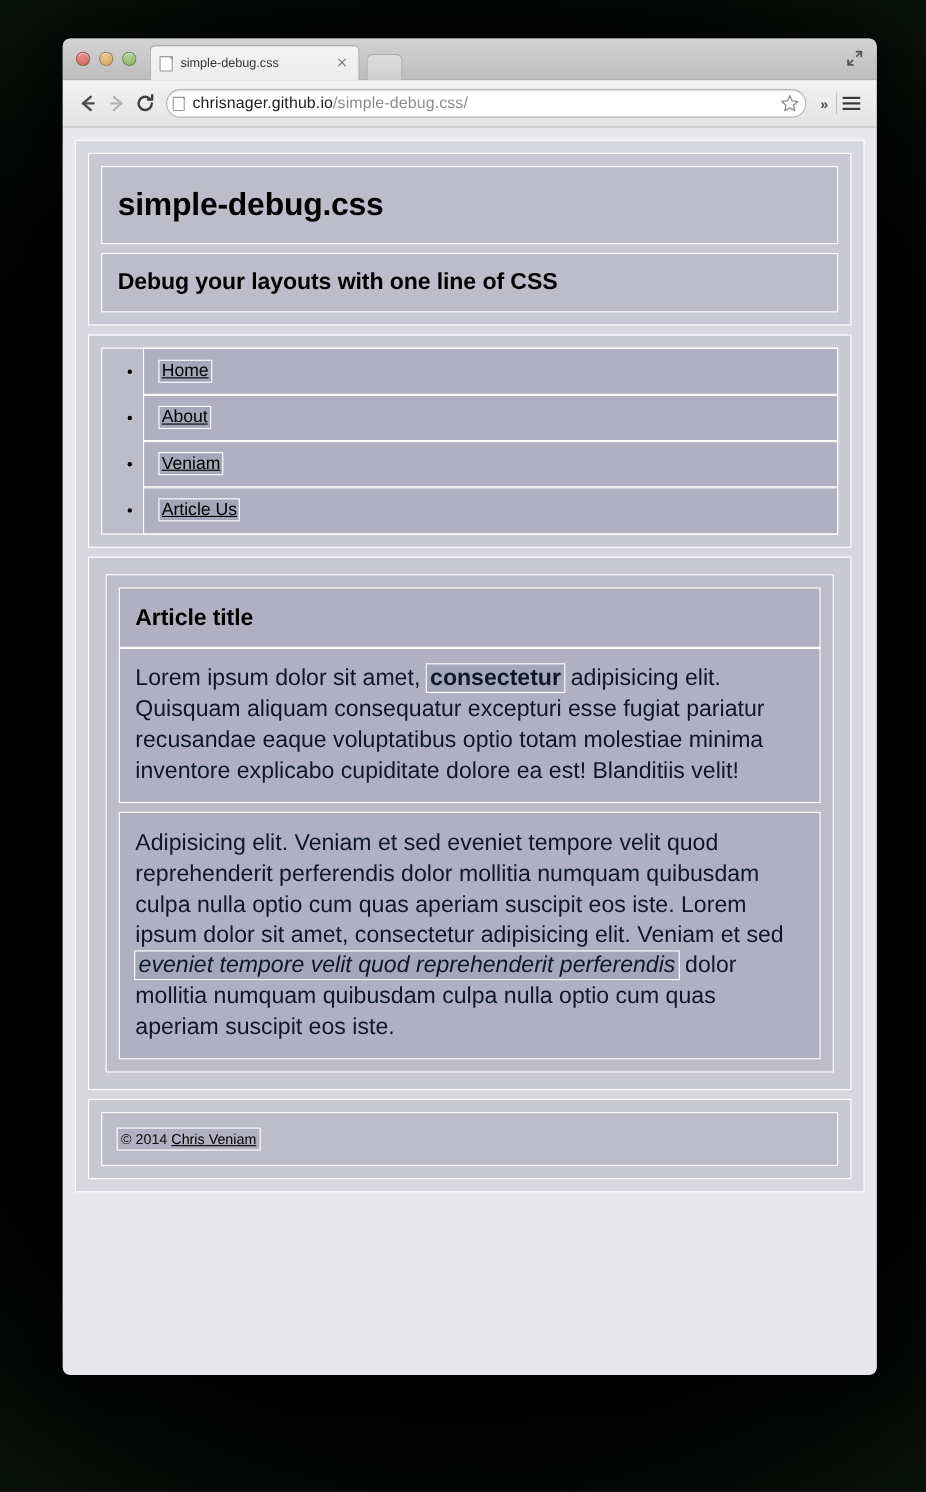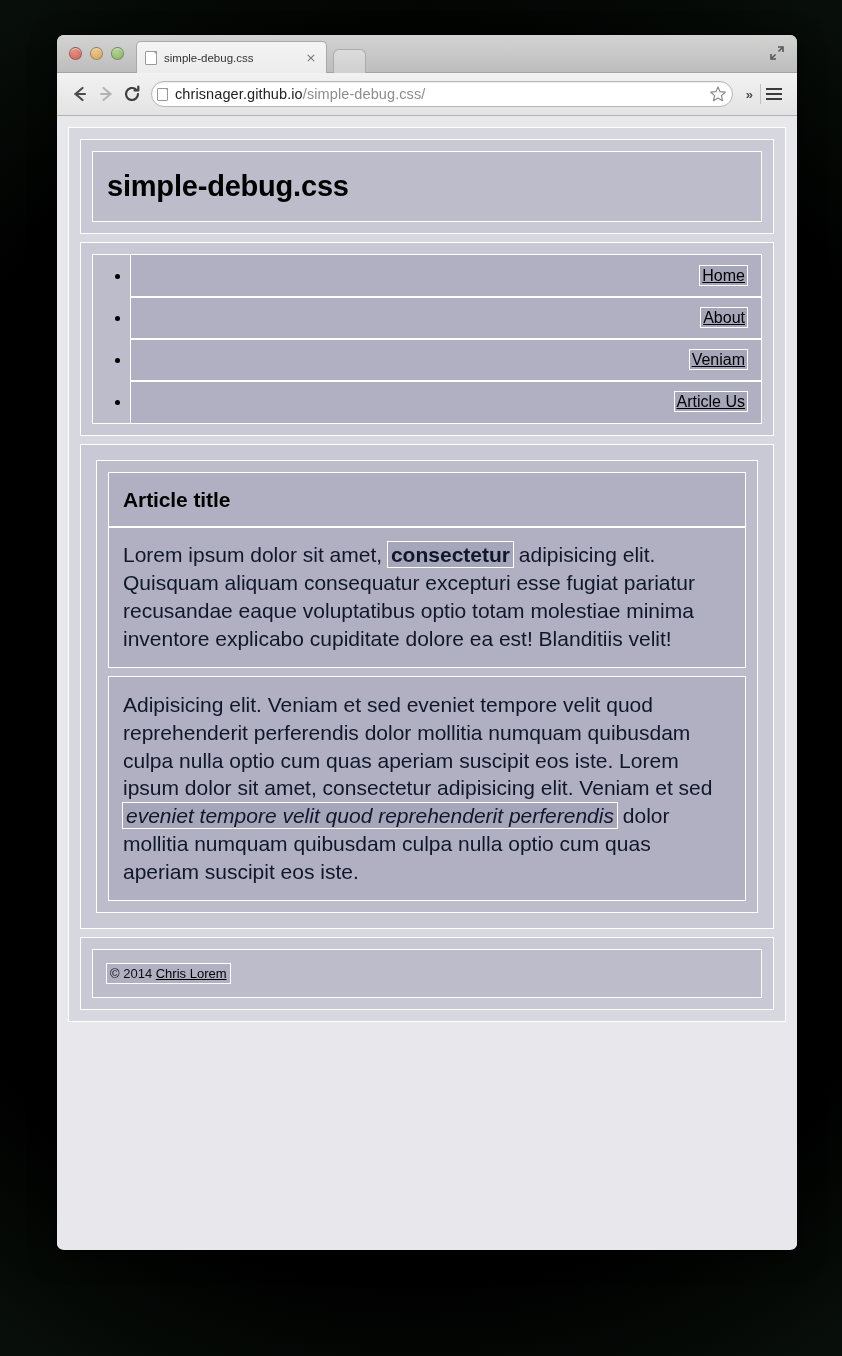--- a/index.html
+++ b/index.html
@@ -155,21 +155,21 @@
   }
 
   
   .dbg {
     outline: 1px solid #ffffff;
     background-color: rgba(80, 80, 120, 0.10);
     padding: 12px;
   }
   .dbg-body      { padding: 12px; }
   .dbg-header    { padding: 12px; }
-  .dbg-nav       { padding: 12px; text-align: right; }
+  .dbg-nav       { padding: 12px; }
   .dbg-article-w { padding: 16px; }
   .dbg-footer    { padding: 12px; }
 
   h1.site-title {
     margin: 0;
     font-size: 29px; font-weight: bold; color: #000;
     padding: 18px 14px;
     letter-spacing: -.2px;
   }
   h2.tagline {
@@ -295,20 +295,21 @@
         <i></i>
       </span>
   </div>
 
   <div class="viewport">
 
     <div class="dbg dbg-body">
 
       <div class="dbg dbg-header">
         <h1 class="site-title dbg">simple-debug.css</h1>
+        <h2 class="tagline dbg">Debug your layouts with one line of CSS</h2>
       </div>
 
       <div class="dbg dbg-nav" style="margin-top:10px;">
         <ul class="navlist dbg">
           <li class="dbg">
             <a href="#" class="dbglink">Home</a>
           </li>
           <li class="dbg">
             <a href="#" class="dbglink">About</a>
           </li>
@@ -326,20 +327,20 @@
           <h3 class="article-title dbg">Article title</h3>
 
           <p class="para dbg"><span>Lorem ipsum dolor sit amet, </span><strong class="dbg-inline">consectetur</strong><span> adipisicing elit. Quisquam aliquam consequatur excepturi esse fugiat pariatur recusandae eaque voluptatibus optio totam molestiae minima inventore explicabo cupiditate dolore ea est! Blanditiis velit!</span></p>
 
           <p class="para dbg"><span>Adipisicing elit. Veniam et sed eveniet tempore velit quod reprehenderit perferendis dolor mollitia numquam quibusdam culpa nulla optio cum quas aperiam suscipit eos iste. Lorem ipsum dolor sit amet, consectetur adipisicing elit. Veniam et sed </span><em class="dbg-inline">eveniet tempore velit quod reprehenderit perferendis</em><span> dolor mollitia numquam quibusdam culpa nulla optio cum quas aperiam suscipit eos iste.</span></p>
         </div>
       </div>
 
       <div class="dbg dbg-footer" style="margin-top:10px;">
         <div class="dbg" style="padding:14px;">
-          <span class="copy"><span>© 2014 </span><a href="#">Chris Lorem</a></span>
+          <span class="copy"><span>© 2014 </span><a href="#">Chris Veniam</a></span>
         </div>
       </div>
 
     </div>
   </div>
 
 </div>
 
 </body></html>

